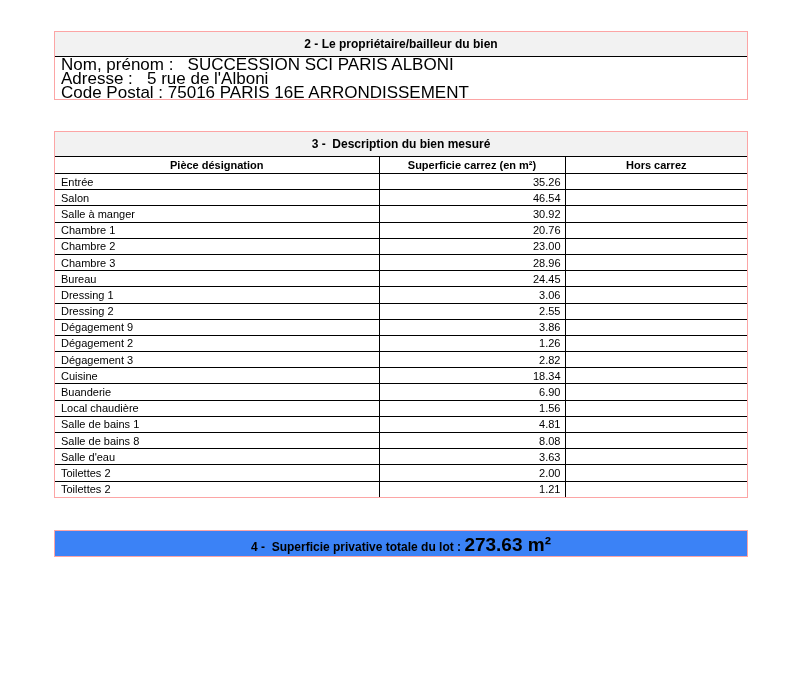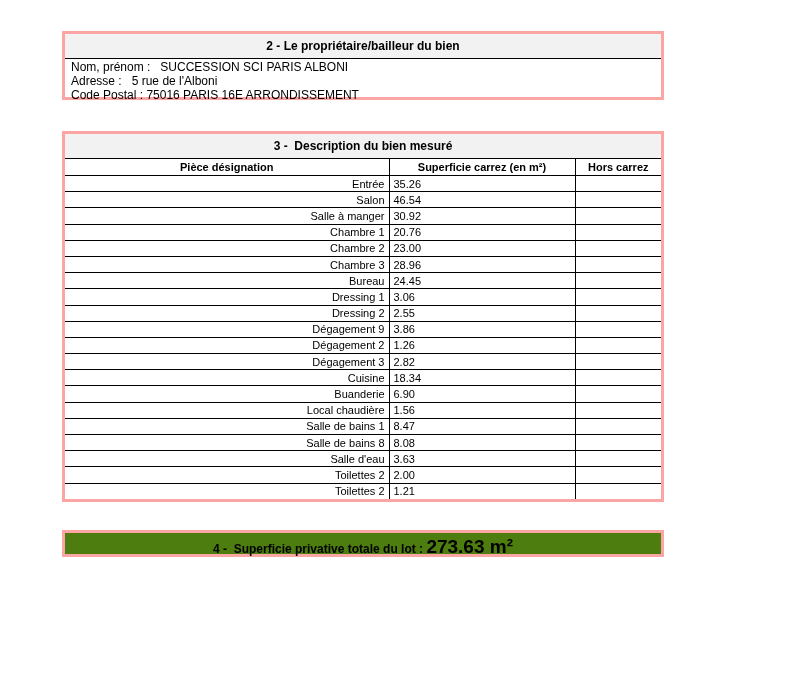--- a/index.html
+++ b/index.html
@@ -1,43 +1,43 @@
 <!DOCTYPE html>
 <html><head>
   <meta charset="utf-8">
   <style>
     html, body { margin: 0; padding: 0; background: #ffffff; }
     body {
       width: 789px; height: 691px; position: relative; overflow: hidden;
       font-family: "Liberation Sans", sans-serif; color: #000;
     }
     .box {
-      position: absolute; left: 62px; width: 602px;
-      border: 3px solid #fca5a5; box-sizing: border-box;
+      position: absolute; left: 54px; width: 694px;
+      border: 1px solid #fca5a5; box-sizing: border-box;
     }
     .hdr {
       background: #f2f2f2; text-align: center; font-weight: bold;
       font-size: 12px; height: 24px; line-height: 25px;
       border-bottom: 1px solid #000;
     }
     #sec2 { top: 31px; height: 69px; }
-    #sec2 .lines { padding: 1px 0 0 6px; font-size: 12px; line-height: 14px; }
+    #sec2 .lines { padding: 1px 0 0 6px; font-size: 17px; line-height: 14px; }
     #sec3 { top: 131px; }
     #sec3 table { border-collapse: collapse; width: 100%; table-layout: fixed; font-size: 11px; }
     #sec3 th, #sec3 td { border: 1px solid #000; padding: 0 4px; height: 15.2px; line-height: 14px; }
     #sec3 tr:first-child th { border-top: none; }
     #sec3 th:first-child, #sec3 td:first-child { border-left: none; }
     #sec3 th:last-child, #sec3 td:last-child { border-right: none; }
     #sec3 tr:last-child td { border-bottom: none; }
     #sec3 th { font-weight: bold; text-align: center; height: 16px; }
-    #sec3 td.name { text-align: right; padding-left: 6px; }
-    #sec3 td.val { text-align: left; }
+    #sec3 td.name { text-align: left; padding-left: 6px; }
+    #sec3 td.val { text-align: right; }
     col.c1 { width: 324px; }
     col.c2 { width: 186px; }
-    #sec4 { top: 530px; height: 27px; background: #4d7c0f; text-align: center; font-weight: bold; }
+    #sec4 { top: 530px; height: 27px; background: #3b82f6; text-align: center; font-weight: bold; }
     #sec4 .lbl { font-size: 12px; }
     #sec4 .big { font-size: 19px; }
     #sec4 .row { line-height: 27px; height: 27px; }
   </style>
 </head>
 <body>
 
 <div class="box" id="sec2">
   <div class="hdr">2 - Le propriétaire/bailleur du bien</div>
   <div class="lines">
@@ -133,21 +133,21 @@
           <td class="val">6.90</td>
           <td class="val"></td>
         </tr>
         <tr>
           <td class="name">Local chaudière</td>
           <td class="val">1.56</td>
           <td class="val"></td>
         </tr>
         <tr>
           <td class="name">Salle de bains 1</td>
-          <td class="val">8.47</td>
+          <td class="val">4.81</td>
           <td class="val"></td>
         </tr>
         <tr>
           <td class="name">Salle de bains 8</td>
           <td class="val">8.08</td>
           <td class="val"></td>
         </tr>
         <tr>
           <td class="name">Salle d'eau</td>
           <td class="val">3.63</td>

